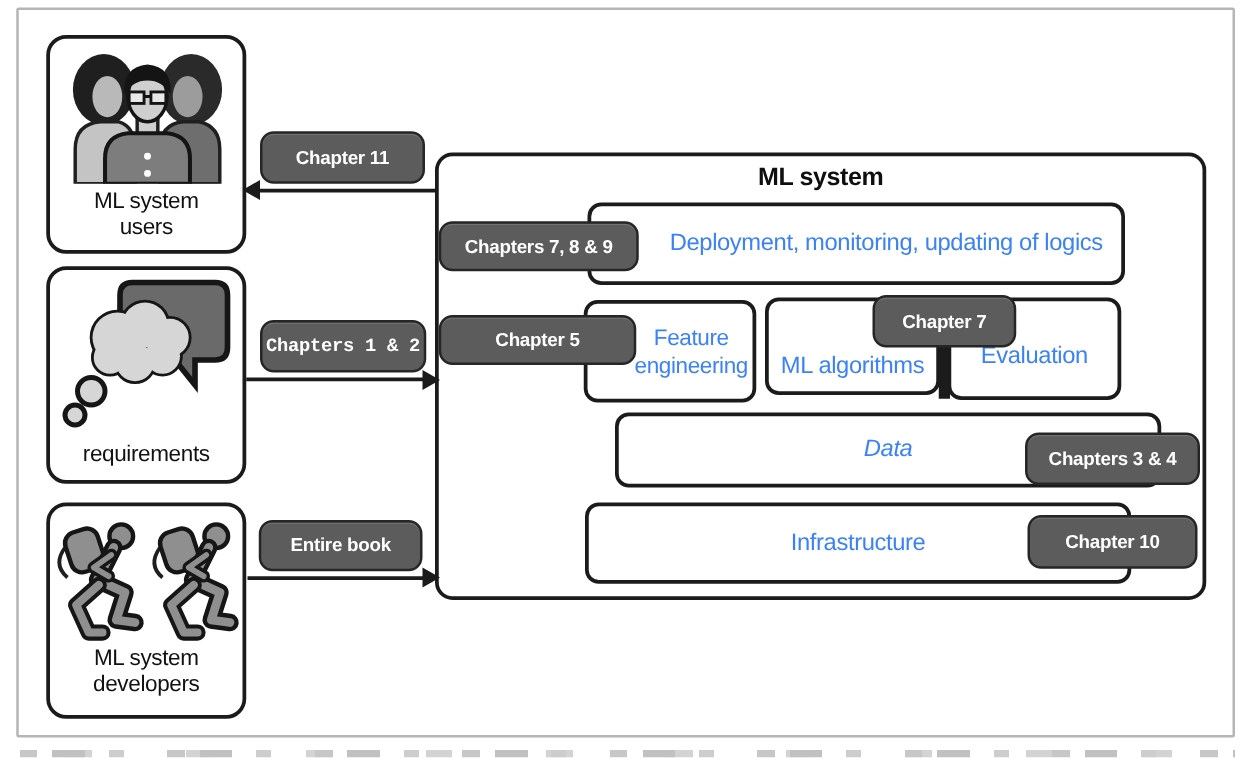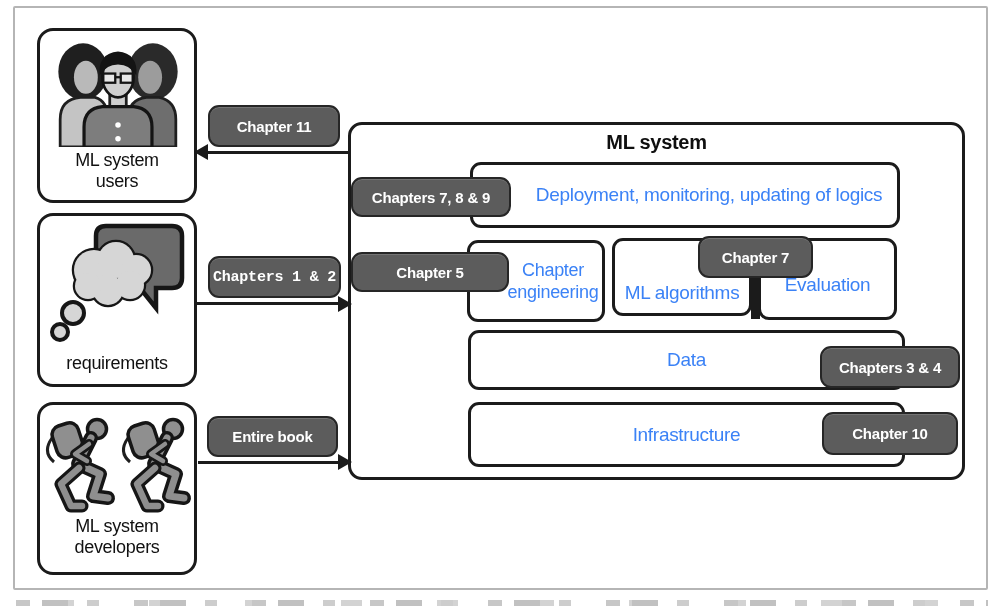--- a/index.html
+++ b/index.html
@@ -166,34 +166,34 @@
 <div class="box sys-box" style="left:348px;top:122px;width:617px;height:358px;">
   <div class="sys-title">ML system</div>
 </div>
 
 <div class="box comp-box" style="left:470px;top:162px;width:430px;height:66px;">
   <span class="comp-label" style="padding-left:48px;">Deployment, monitoring, updating of logics</span>
 </div>
 
 <div class="box comp-box" style="left:467px;top:240px;width:138px;height:82px;">
   <div class="comp-label" style="padding-left:34px;text-align:center;line-height:22px;font-size:18px;">
-    <div>Chapter</div>
+    <div>Feature</div>
     <div>engineering</div>
   </div>
 </div>
 <div class="box comp-box" style="left:612px;top:238px;width:140px;height:78px;align-items:flex-end;">
   <span class="comp-label" style="padding-bottom:9px;">ML algorithms</span>
 </div>
 <div class="box comp-box" style="left:758px;top:238px;width:139px;height:82px;align-items:flex-end;">
   <span class="comp-label" style="padding-bottom:21px;">Evaluation</span>
 </div>
 
 <div class="stem" style="left:751px;top:274px;width:9px;height:45px;"></div>
 
-<div class="box comp-box" style="left:468px;top:330px;width:437px;height:60px;">
+<div class="box comp-box" style="left:492px;top:330px;width:437px;height:60px;font-style:italic;">
   <span class="comp-label">Data</span>
 </div>
 
 <div class="box comp-box" style="left:468px;top:402px;width:437px;height:65px;">
   <span class="comp-label">Infrastructure</span>
 </div>
 
 <div class="badge" style="left:351px;top:177px;width:160px;height:40px;">
   <span>Chapters 7, 8 &amp; 9</span>
 </div>

